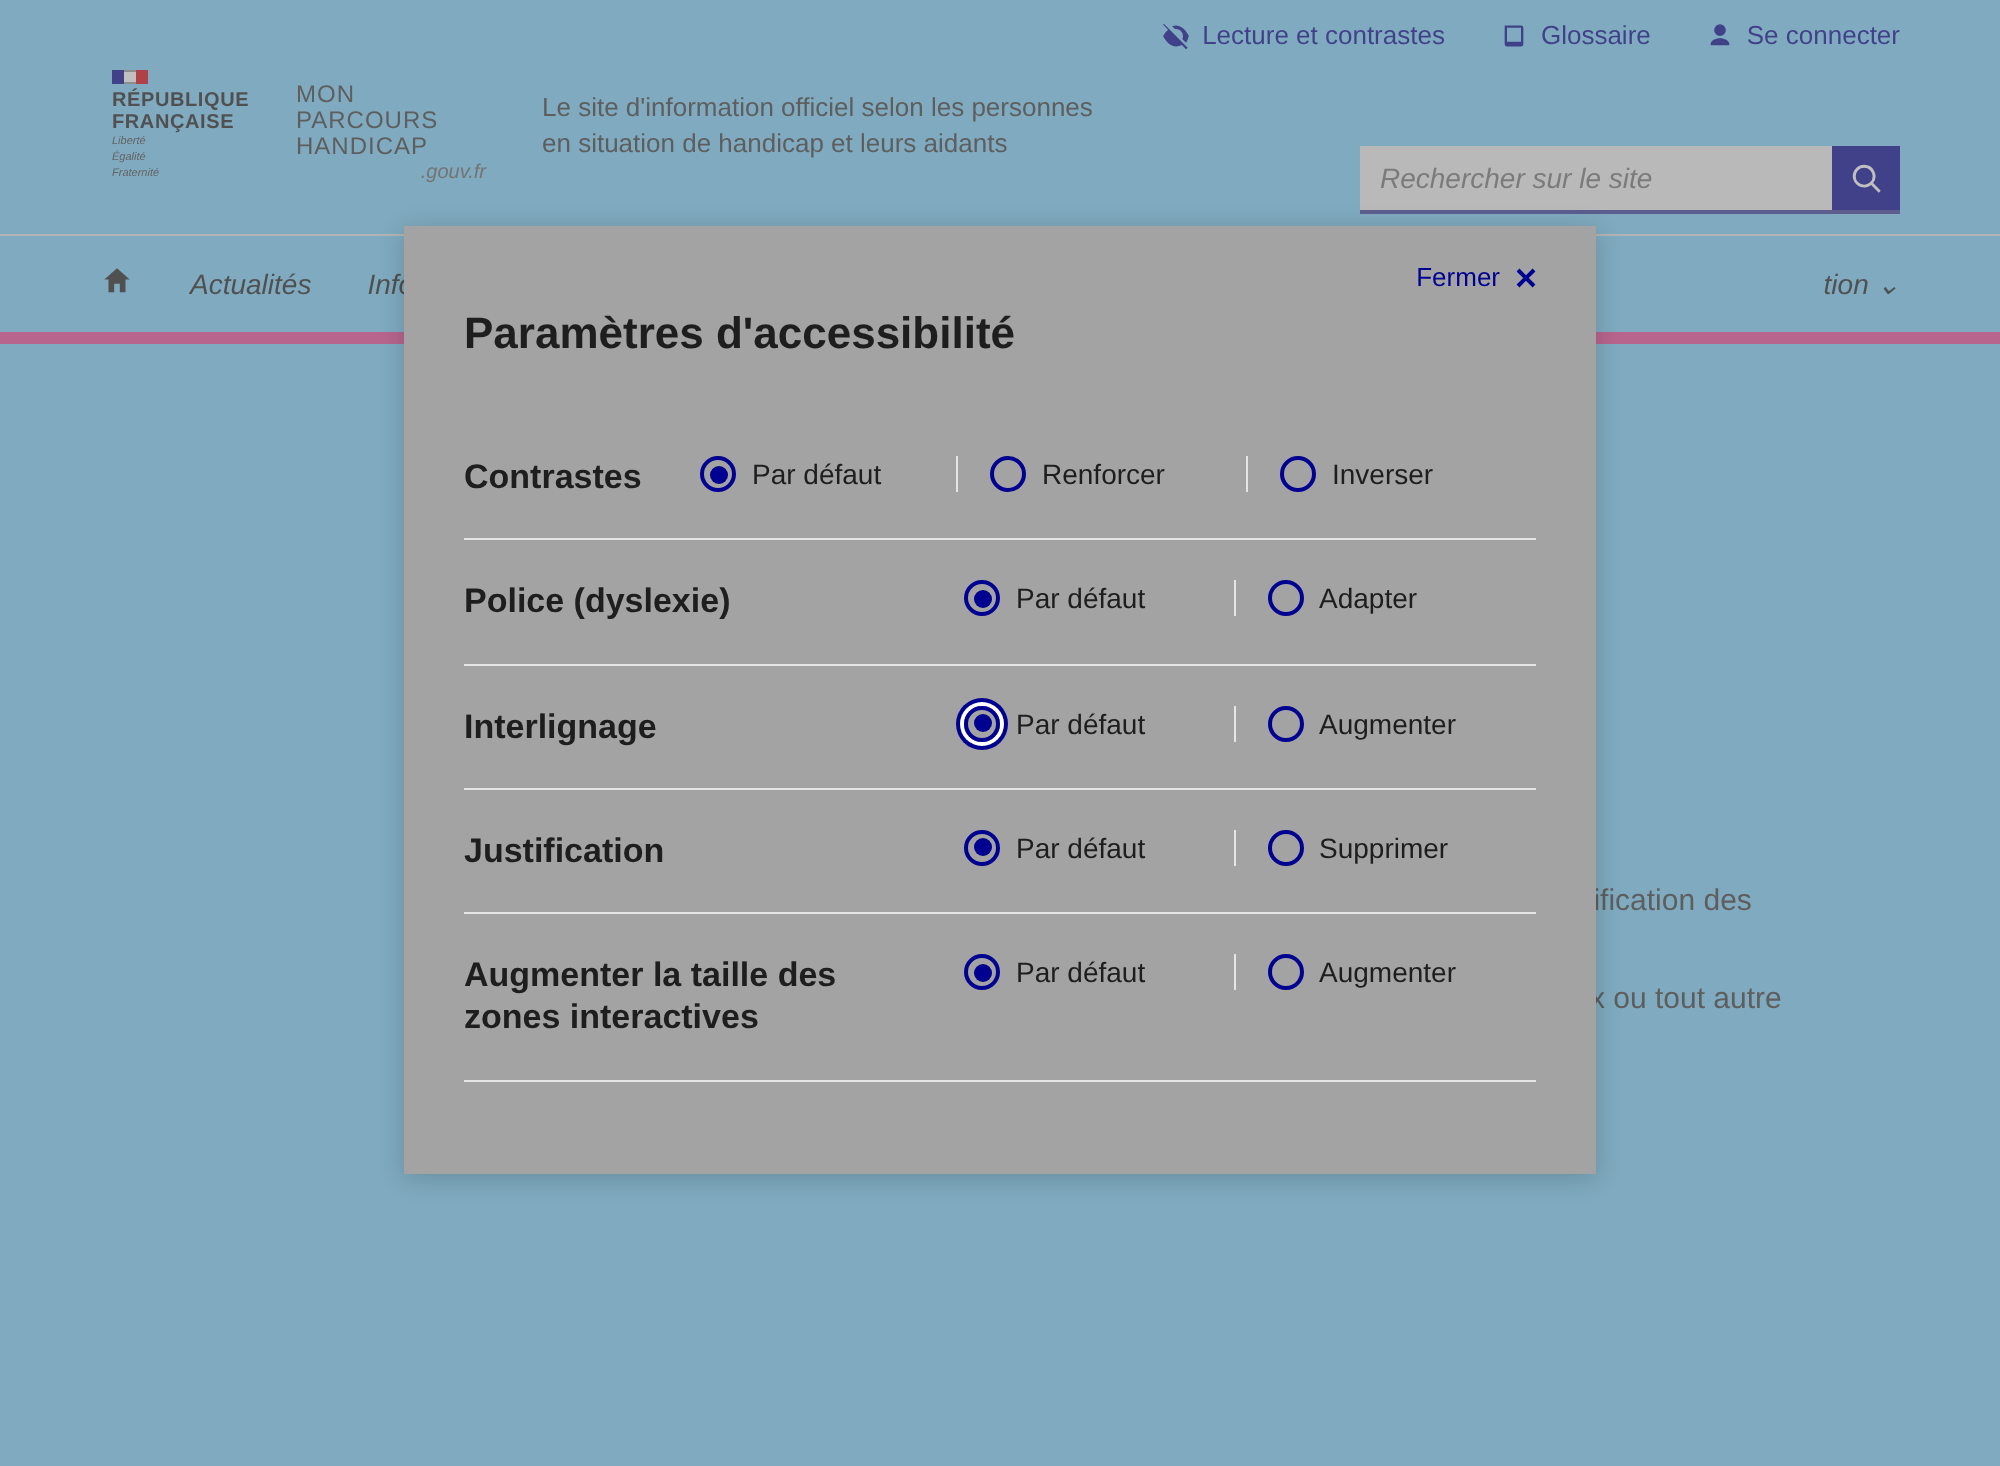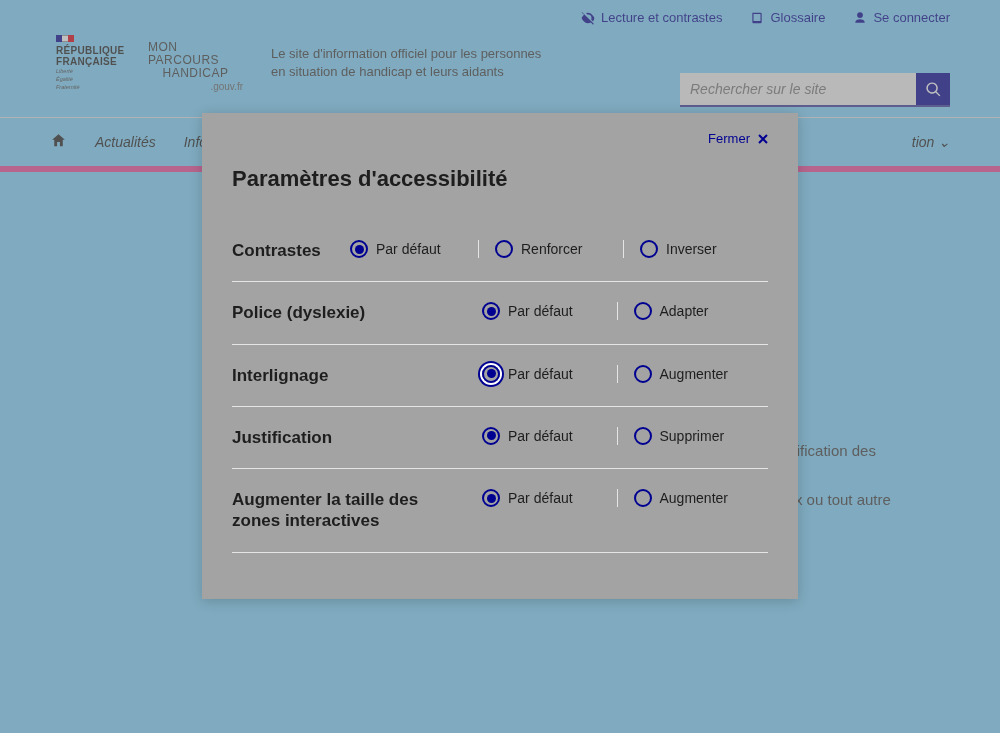--- a/index.html
+++ b/index.html
@@ -37,22 +37,22 @@
   .brand1 { width: 64px; }
   .brand1 .flag { display:flex; height:7px; width:18px; margin-bottom:4px;}
   .brand1 .flag span{flex:1;}
   .brand1 .flag .b{background:#000091;}
   .brand1 .flag .w{background:#fff; border-top:1px solid #999; border-bottom:1px solid #999;}
   .brand1 .flag .r{background:#e1000f;}
   .brand1 .t1 { font-size:10px; font-weight:700; letter-spacing:0.3px; line-height:1.05;}
   .brand1 .motto { font-size:5.5px; font-style:italic; color:#444; line-height:1.05; margin-top:2px;}
   .brand2 { width:95px; font-size:12px; color:#3a3a3a; line-height:1.1; padding-top:6px;}
   .brand2 .l1{letter-spacing:0.5px;}
-  .brand2 .l2{letter-spacing:0.5px; text-align:center;}
-  .brand2 .l3{font-size:10px; text-align:right; color:#666;}
+  .brand2 .l2{letter-spacing:0.5px; text-align:left;}
+  .brand2 .l3{font-size:10px; text-align:right; color:#666;font-style:italic;}
   .tagline { font-size:13px; color:#3a3a3a; max-width:280px; padding-top:10px; line-height:1.35;}
   .search-wrap { margin-left:auto; padding-top:38px;}
   .search {
     display:flex; width:270px; height:34px;
     border-bottom:2px solid #3a3a9a;
     background:#f0f0f0;
   }
   .search input{
     flex:1; border:none; background:transparent; padding:0 10px;
     font-size:14px; font-style:italic; color:#666; outline:none;
@@ -80,21 +80,21 @@
     background:#a3a3a3;
     padding: 18px 30px 46px 30px;
     box-shadow: 0 2px 12px rgba(0,0,0,0.18);
   }
   .modal-close {
     display:flex; justify-content:flex-end; align-items:center; gap:8px;
     color:#000091; font-size:13px; cursor:pointer; font-weight:500;
   }
   .modal-close svg{width:10px;height:10px;stroke:#000091;stroke-width:2;fill:none;}
   .modal h2{
-    font-size:22px; font-weight:700; margin-top:20px; margin-bottom:28px;
+    font-size:22px; font-weight:700; margin-top:8px; margin-bottom:28px;
   }
   .setting-row{
     display:flex; align-items:flex-start;
     padding:20px 0;
     border-bottom:1px solid #e5e5e5;
   }
   .setting-row:last-child{border-bottom:1px solid #e5e5e5;}
   .setting-label{
     width:250px; font-size:17px; font-weight:700; line-height:1.25;
     padding-right:16px;
@@ -157,21 +157,21 @@
       <div class="t1">FRANÇAISE</div>
       <div class="motto">Liberté</div>
       <div class="motto">Égalité</div>
       <div class="motto">Fraternité</div>
     </div>
     <div class="brand2">
       <div class="l1">MON PARCOURS</div>
       <div class="l2">HANDICAP</div>
       <div class="l3">.gouv.fr</div>
     </div>
-    <div class="tagline">Le site d'information officiel pour les personnes en situation de handicap et leurs aidants</div>
+    <div class="tagline">Le site d'information officiel selon les personnes en situation de handicap et leurs aidants</div>
     <div class="search-wrap">
       <div class="search">
         <input type="text" placeholder="Rechercher sur le site" style="">
         <button>
           <svg viewBox="0 0 24 24">
               <path d="M10 2a8 8 0 1 0 4.9 14.3l5.4 5.4 1.4-1.4-5.4-5.4A8 8 0 0 0 10 2zm0 2a6 6 0 1 1 0 12 6 6 0 0 1 0-12z"></path>
             </svg>
         </button>
       </div>
     </div>

